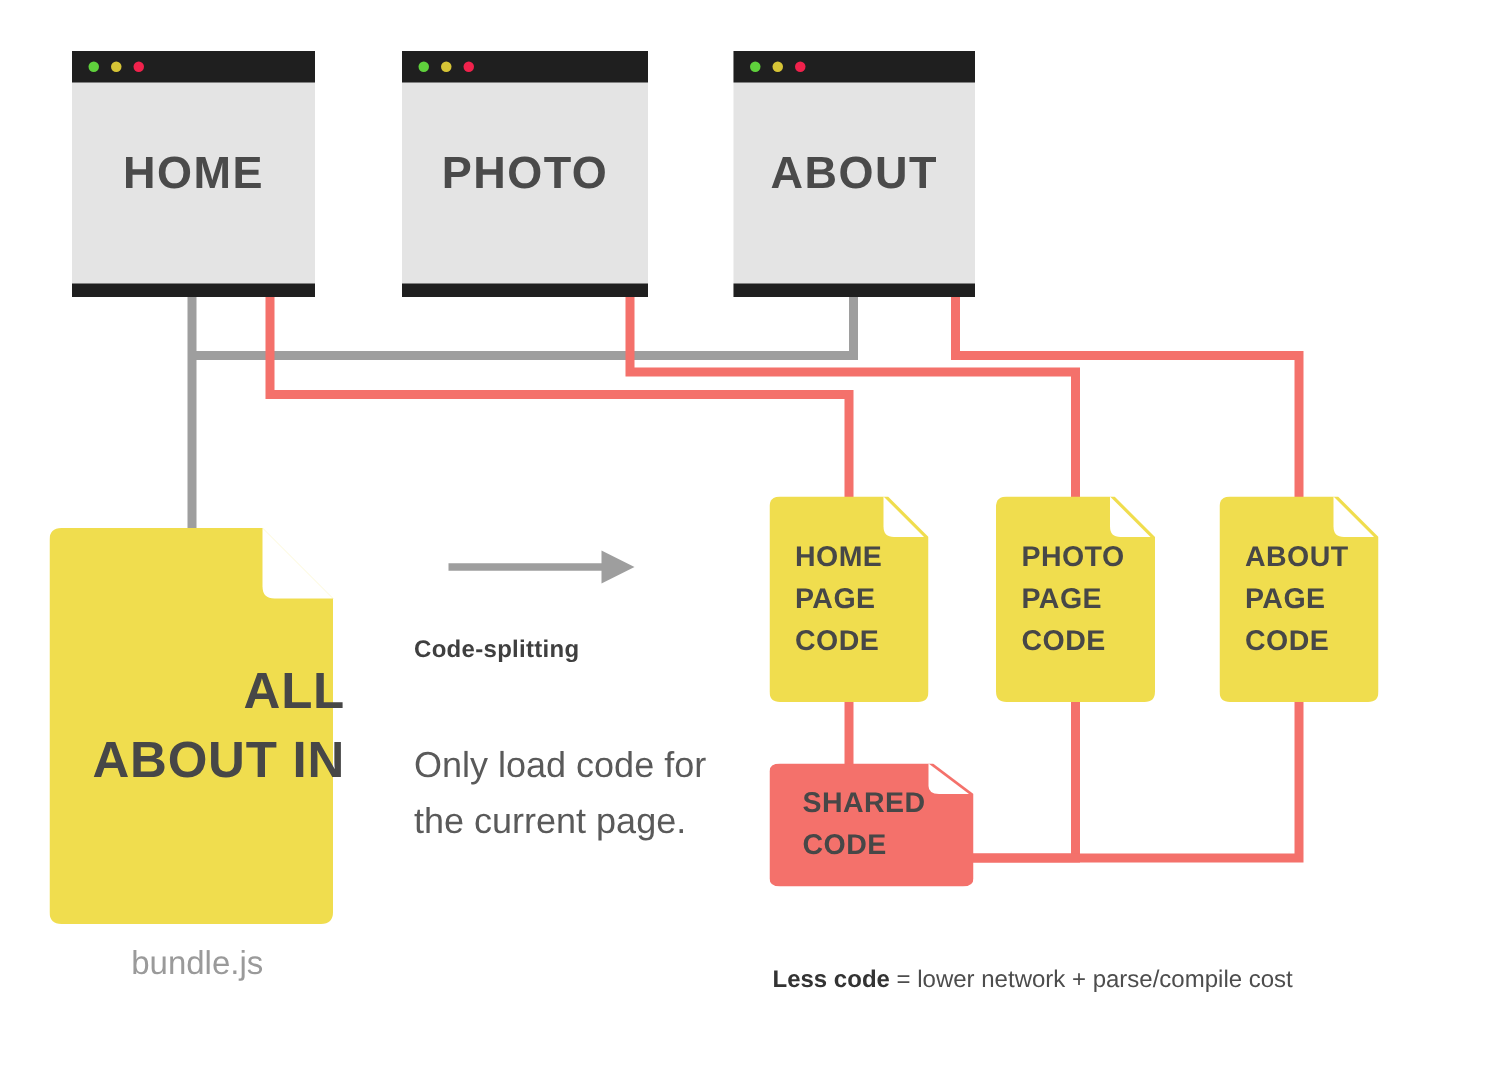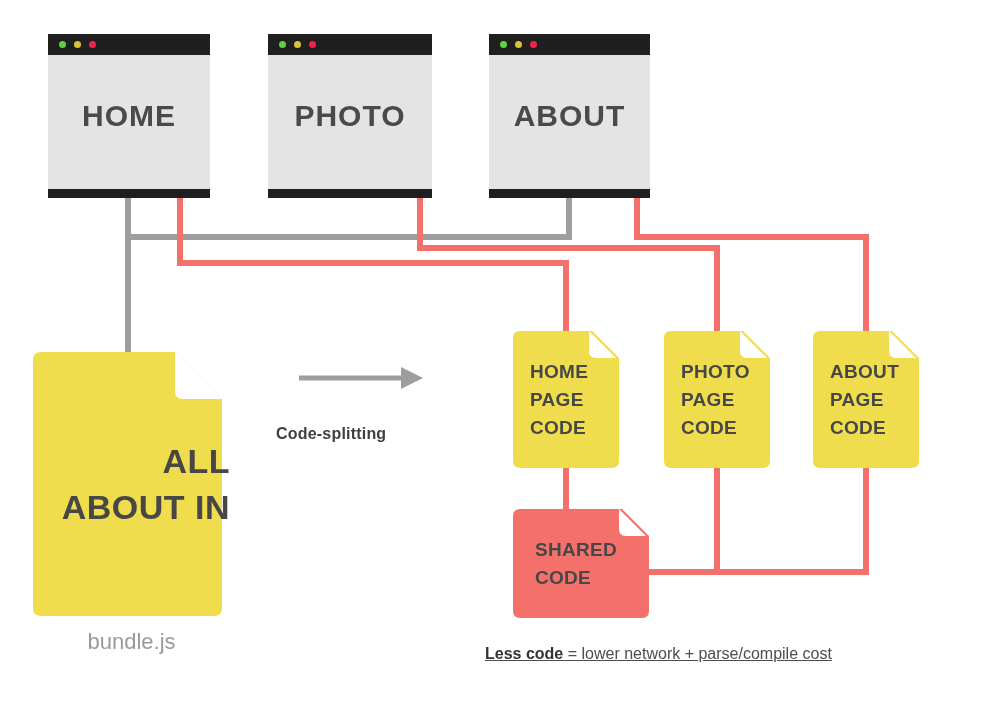--- a/index.html
+++ b/index.html
@@ -121,21 +121,21 @@
   .pagecard .fcline {
     font-size: 19px;
     line-height: 28px;
     letter-spacing: 0.3px;
   }
   #card-home  { left: 513px; }
   #card-photo { left: 664px; }
   #card-about { left: 813px; }
 
   
-  #card-shared { left: 513px; top: 509px; width: 136px; height: 109px; }
+  #card-shared { left: 513px; top: 509px; width: 136px; height: 82px; }
   #card-shared .fctext { padding-left: 22px; }
   #card-shared .fcline {
     font-size: 19px;
     line-height: 28px;
     letter-spacing: 0.3px;
   }
 
   
   #arrow-wrap {
     position: absolute;
@@ -159,26 +159,25 @@
     top: 492px;
     width: 200px;
     font-size: 24px;
     line-height: 37px;
     color: #5a5a5a;
   }
 
   
   #bottom-caption {
     position: absolute;
-    left: 485px;
+    left: 515px;
     top: 645px;
     font-size: 16px;
     color: #4d4d4d;
     white-space: pre;
-    text-decoration: underline;
   }
   #bottom-caption .b {
     font-weight: bold;
     color: #333333;
   }
 </style>
 </head>
 <body>
 
 <div id="stage">
@@ -248,20 +247,21 @@
   </div>
   <div id="bundle-label">bundle.js</div>
 
   <div id="arrow-wrap">
     <svg viewBox="0 0 130 30" xmlns="http://www.w3.org/2000/svg">
       <line x1="2" y1="15" x2="108" y2="15" stroke="#9e9e9e" stroke-width="5"></line>
       <path d="M104 4 L126 15 L104 26 Z" fill="#9e9e9e"></path>
     </svg>
   </div>
   <div id="center-heading">Code-splitting</div>
+  <div id="center-body">Only load code for the current page.</div>
 
   <div class="filecard pagecard" id="card-home">
     <svg viewBox="0 0 106 137" preserveAspectRatio="none">
       <path d="M0 7 Q0 0 7 0 L79 0 L106 27 L106 130 Q106 137 99 137 L7 137 Q0 137 0 130 Z" fill="#f0dd4e"></path>
       <path d="M76 0 L103 27 L83 27 Q76 27 76 20 Z" fill="#ffffff"></path>
     </svg>
     <div class="fctext">
       <div class="fcline">HOME</div>
       <div class="fcline">PAGE</div>
       <div class="fcline">CODE</div>

